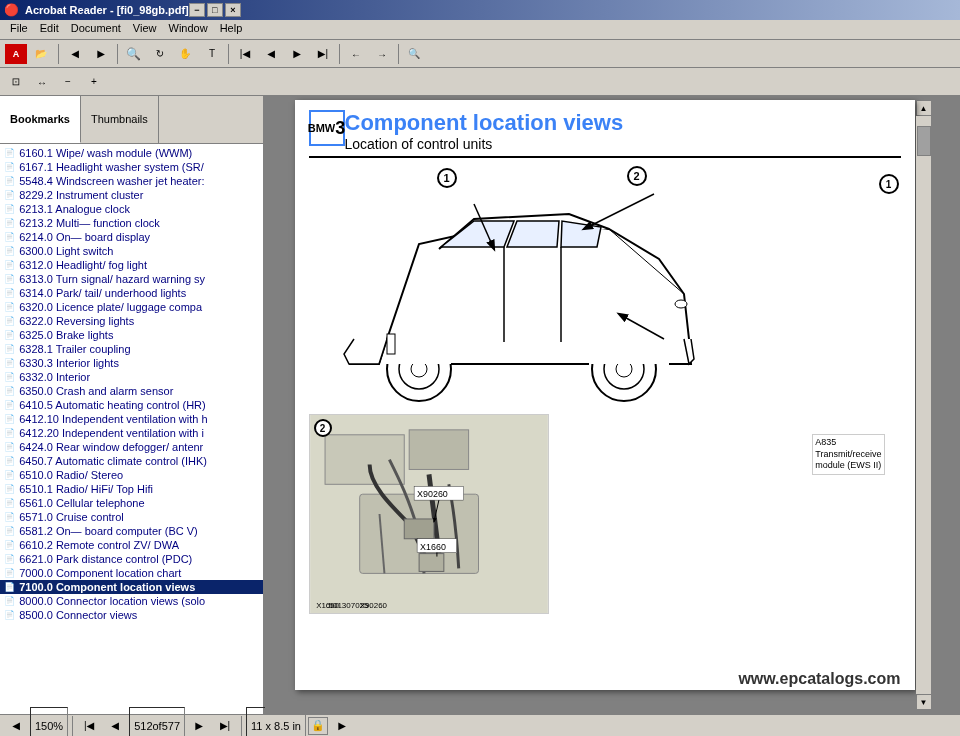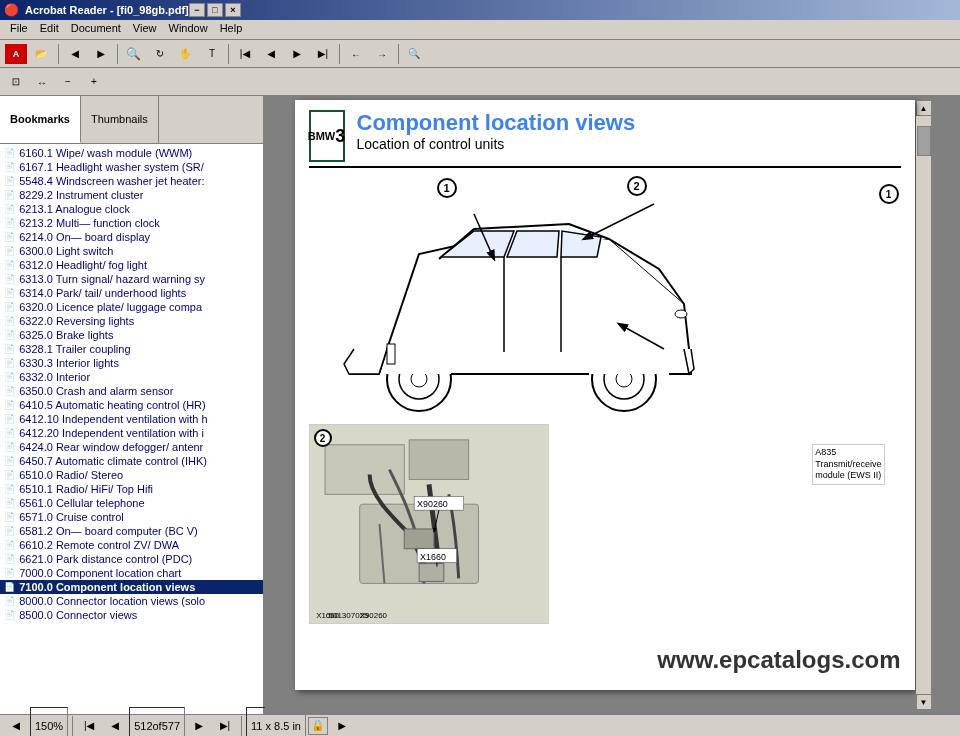--- a/index.html
+++ b/index.html
@@ -153,28 +153,28 @@
     .pdf-header {
       display: flex;
       align-items: flex-start;
       border-bottom: 2px solid black;
       padding-bottom: 4px;
       margin-bottom: 6px;
     }
     
     .bmw-3 {
       width: 36px;
-      height: 52px;
-      border: 2px solid #14532d;
+      height: 36px;
+      border: 2px solid #3b82f6;
       display: flex;
       align-items: center;
       justify-content: center;
       font-size: 20px;
       font-weight: bold;
-      margin-right: 12px;
+      margin-right: 0;
       flex-shrink: 0;
     }
     
     .header-text h1 {
       font-size: 22px;
       font-weight: bold;
       color: #3b82f6;
     }
     .header-text h2 {
       font-size: 14px;
@@ -231,23 +231,23 @@
       border: 2px solid black;
       border-radius: 50%;
       display: flex; align-items: center; justify-content: center;
       font-size: 11px; font-weight: bold;
       position: absolute;
       background: white;
     }
     
     .watermark {
       position: absolute;
-      bottom: 16px;
+      bottom: 2px;
       right: 14px;
-      font-size: 24px;
+      font-size: 16px;
       font-weight: bold;
       color: #333;
       font-family: Arial, sans-serif;
     }
   </style>
 </head>
 <body>
 
 <div class="title-bar">
   <span style="margin-right:6px; font-size:12px;">🔴</span>

